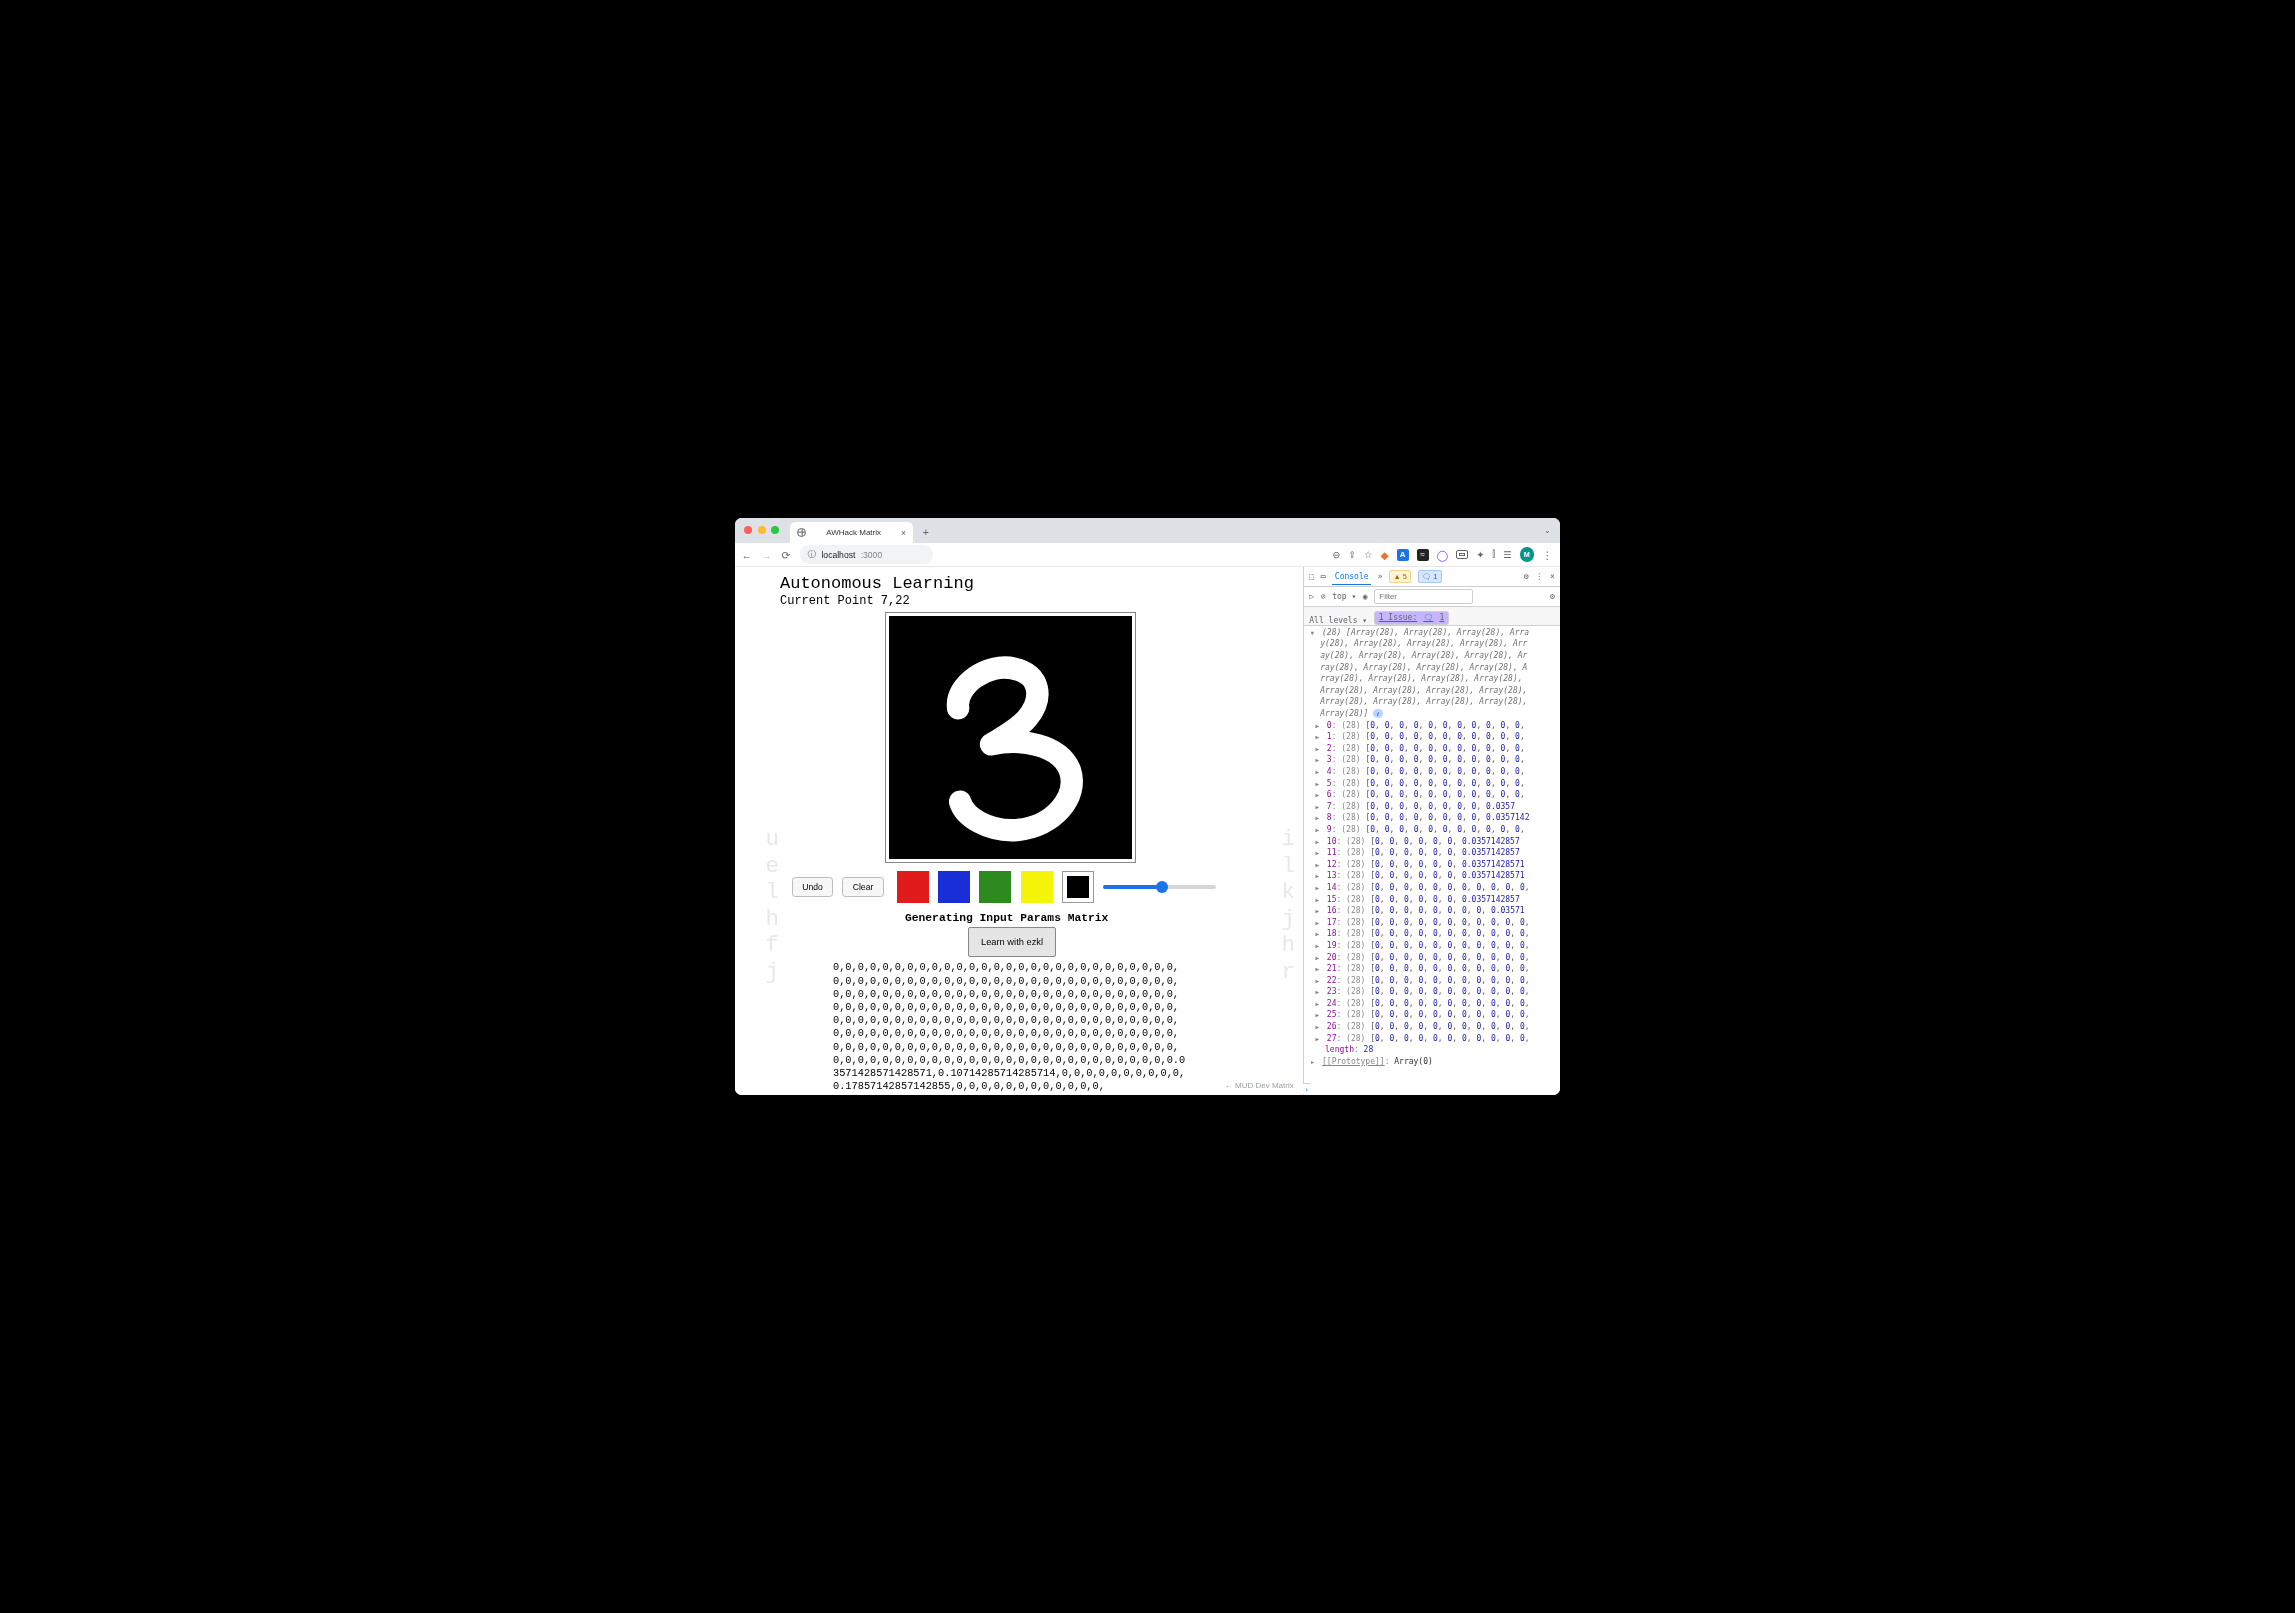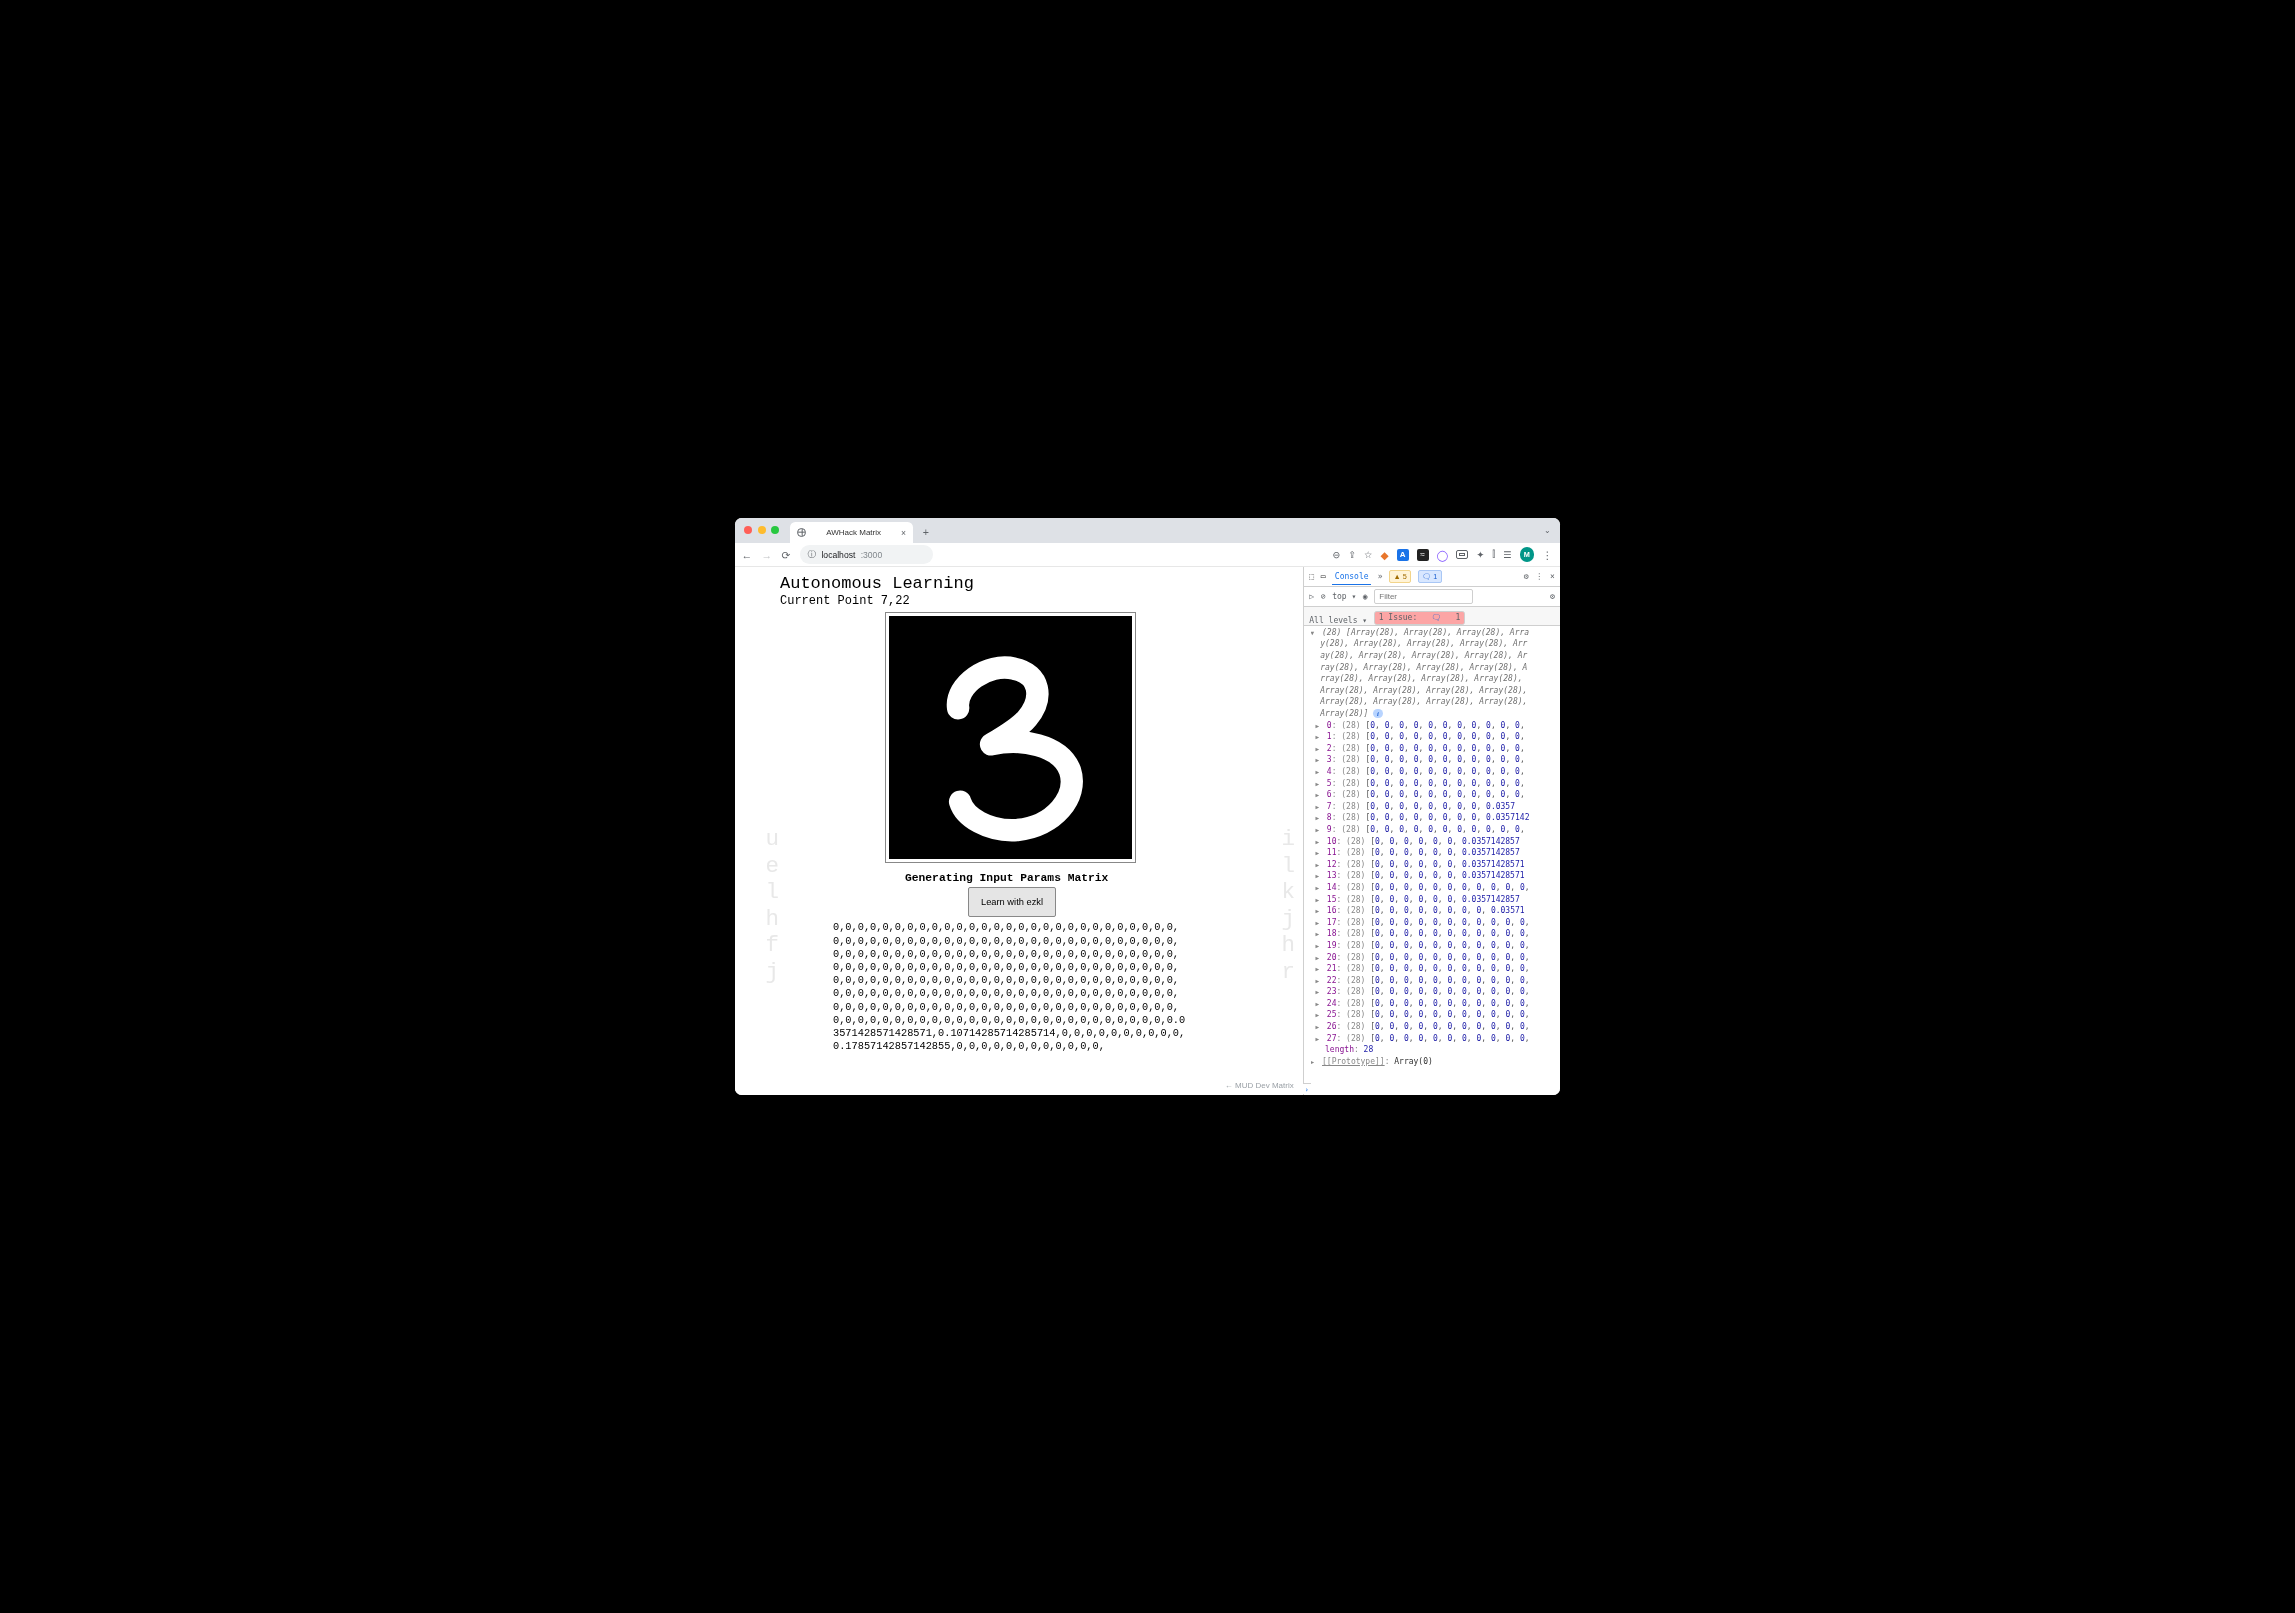--- a/index.html
+++ b/index.html
@@ -231,21 +231,21 @@
   .dt-filter input {
     width: 99px;
     border:0.7px solid #cfcfcf; border-radius:2px; padding:2px 4px; font-size:8px;
   }
   .dt-tabs3 {
     height:18.6px; border-bottom:0.7px solid #cfcfcf;
     display:flex; align-items:flex-end; padding:0 5.3px; gap:6.6px;
     color:#5f6368;
     background:#f7f7f7;
   }
-  .dt-pill { background:#fca5a5; border:0.7px solid #cfcfcf; border-radius:2.7px; padding:1.3px 4px; display:inline-flex; align-items:center; gap:14px;}
+  .dt-pill { background:#c4b5fd; border:0.7px solid #cfcfcf; border-radius:2.7px; padding:1.3px 4px; display:inline-flex; align-items:center; gap:6px;text-decoration:underline;}
   .dt-body {
     flex:1; overflow:hidden; padding:1.3px 4px 4px 6.6px;
     line-height:1.45;
   }
   .it { font-style:italic; color:#707070;}
   .idx { color:#881391; }
   .gray { color:#888; }
   .br { color:#555; }
   .num { color:#1a1aa6; }
   .tri { color:#888; font-size:6px; display:inline-block; width:6.6px;}
@@ -333,20 +333,38 @@
                      C 100 105, 150 70, 190 80
                      C 230 88, 235 125, 210 155
                      C 198 170, 172 185, 155 195
                      C 200 185, 260 195, 275 235
                      C 288 275, 250 320, 195 325
                      C 150 328, 115 305, 108 282" stroke="#ffffff" stroke-width="34" fill="none" stroke-linecap="round" stroke-linejoin="round"></path>
           </svg>
         </div>
       </div>
 
+      <div class="tool-row">
+        <button class="btn">Undo</button>
+        <button class="btn">Clear</button>
+        <div class="swatches">
+          <div class="sw" style="background:#e11b1b"></div>
+          <div class="sw" style="background:#1a2ed8"></div>
+          <div class="sw" style="background:#2d8a1e"></div>
+          <div class="sw" style="background:#f5f50a"></div>
+          <div class="sw-sel-wrap">
+            <div class="sw" style="width:22.5px;height:22.5px;background:#000000"></div>
+          </div>
+        </div>
+        <div class="slider-wrap">
+          <div class="slider-bg"></div>
+          <div class="slider-fill" id="sfill" style="width: 52%;"></div>
+          <div class="slider-thumb" id="sthumb" style="left: 52%;"></div>
+        </div>
+      </div>
 
       <div class="gen-title">Generating Input Params Matrix</div>
       <div class="ezkl-btn-wrap">
         <button class="ezkl-btn">Learn with ezkl</button>
       </div>
       <div class="matrix-dump">0,0,0,0,0,0,0,0,0,0,0,0,0,0,0,0,0,0,0,0,0,0,0,0,0,0,0,0,0,0,0,0,0,0,0,0,0,0,0,0,0,0,0,0,0,0,0,0,0,0,0,0,0,0,0,0,0,0,0,0,0,0,0,0,0,0,0,0,0,0,0,0,0,0,0,0,0,0,0,0,0,0,0,0,0,0,0,0,0,0,0,0,0,0,0,0,0,0,0,0,0,0,0,0,0,0,0,0,0,0,0,0,0,0,0,0,0,0,0,0,0,0,0,0,0,0,0,0,0,0,0,0,0,0,0,0,0,0,0,0,0,0,0,0,0,0,0,0,0,0,0,0,0,0,0,0,0,0,0,0,0,0,0,0,0,0,0,0,0,0,0,0,0,0,0,0,0,0,0,0,0,0,0,0,0,0,0,0,0,0,0,0,0,0,0,0,0,0,0,0,0,0,0,0,0,0,0,0,0,0,0,0,0,0,0,0,0,0,0,0,0,0,0,0.03571428571428571,0.10714285714285714,0,0,0,0,0,0,0,0,0,0,0.17857142857142855,0,0,0,0,0,0,0,0,0,0,0,0,</div>
 
       <div class="mud-link">← MUD Dev Matrix</div>
     </div>
 

